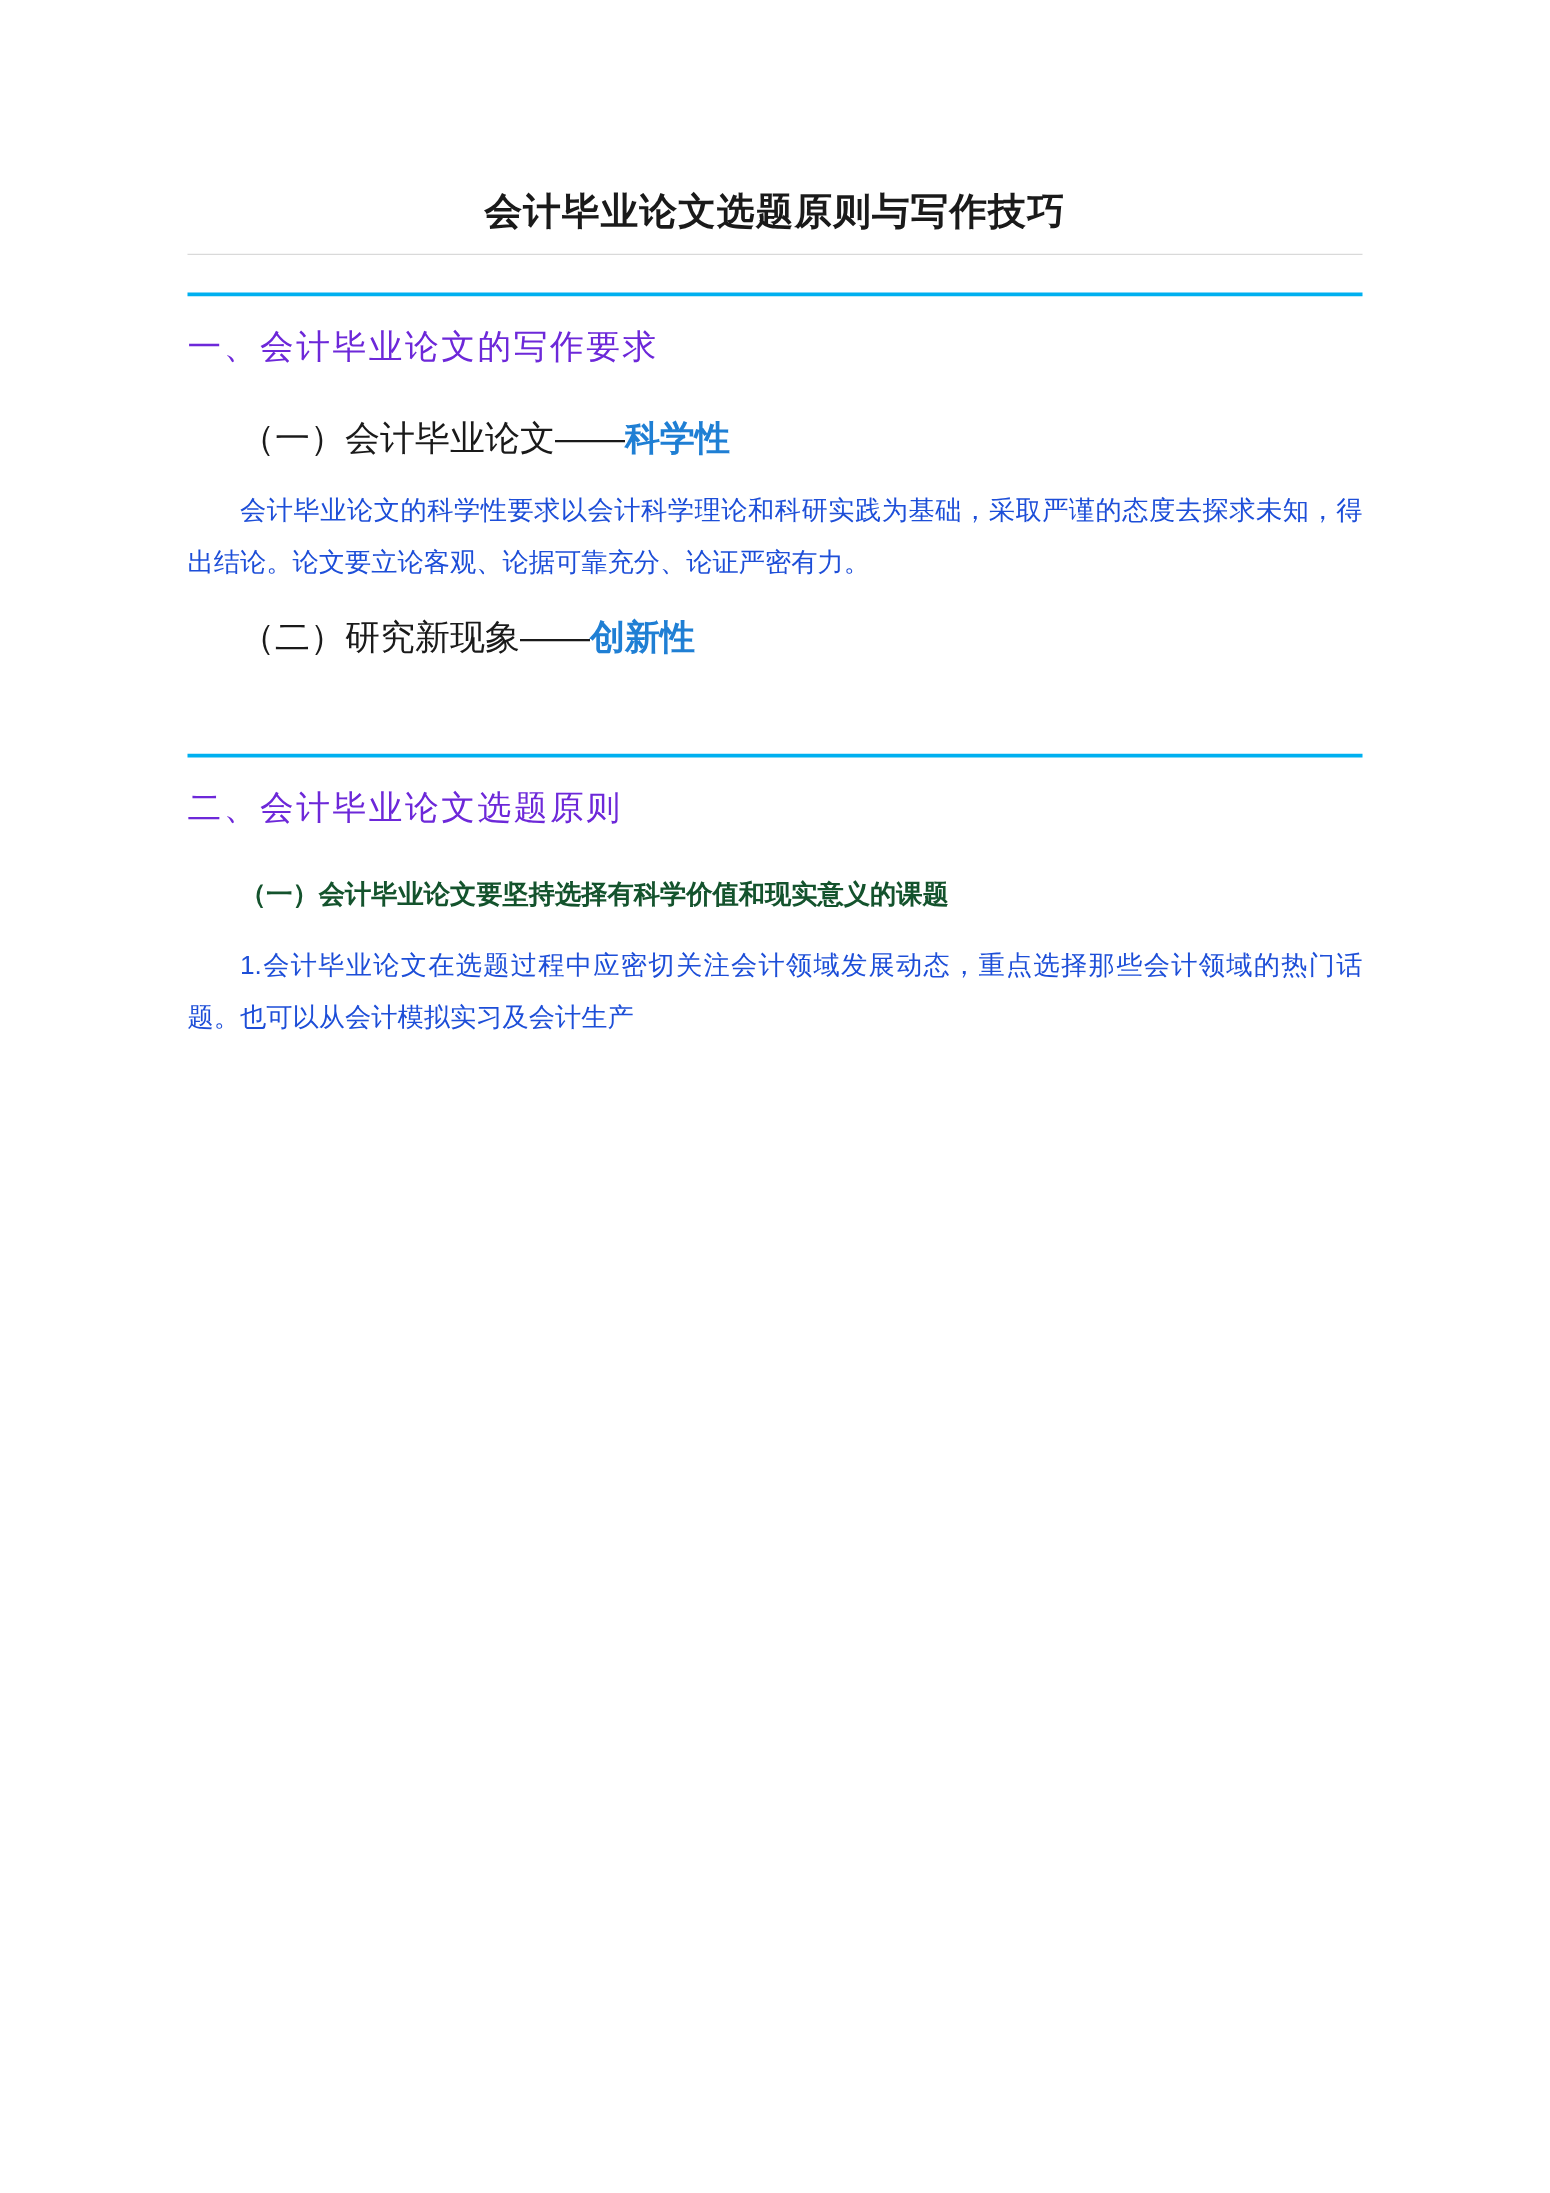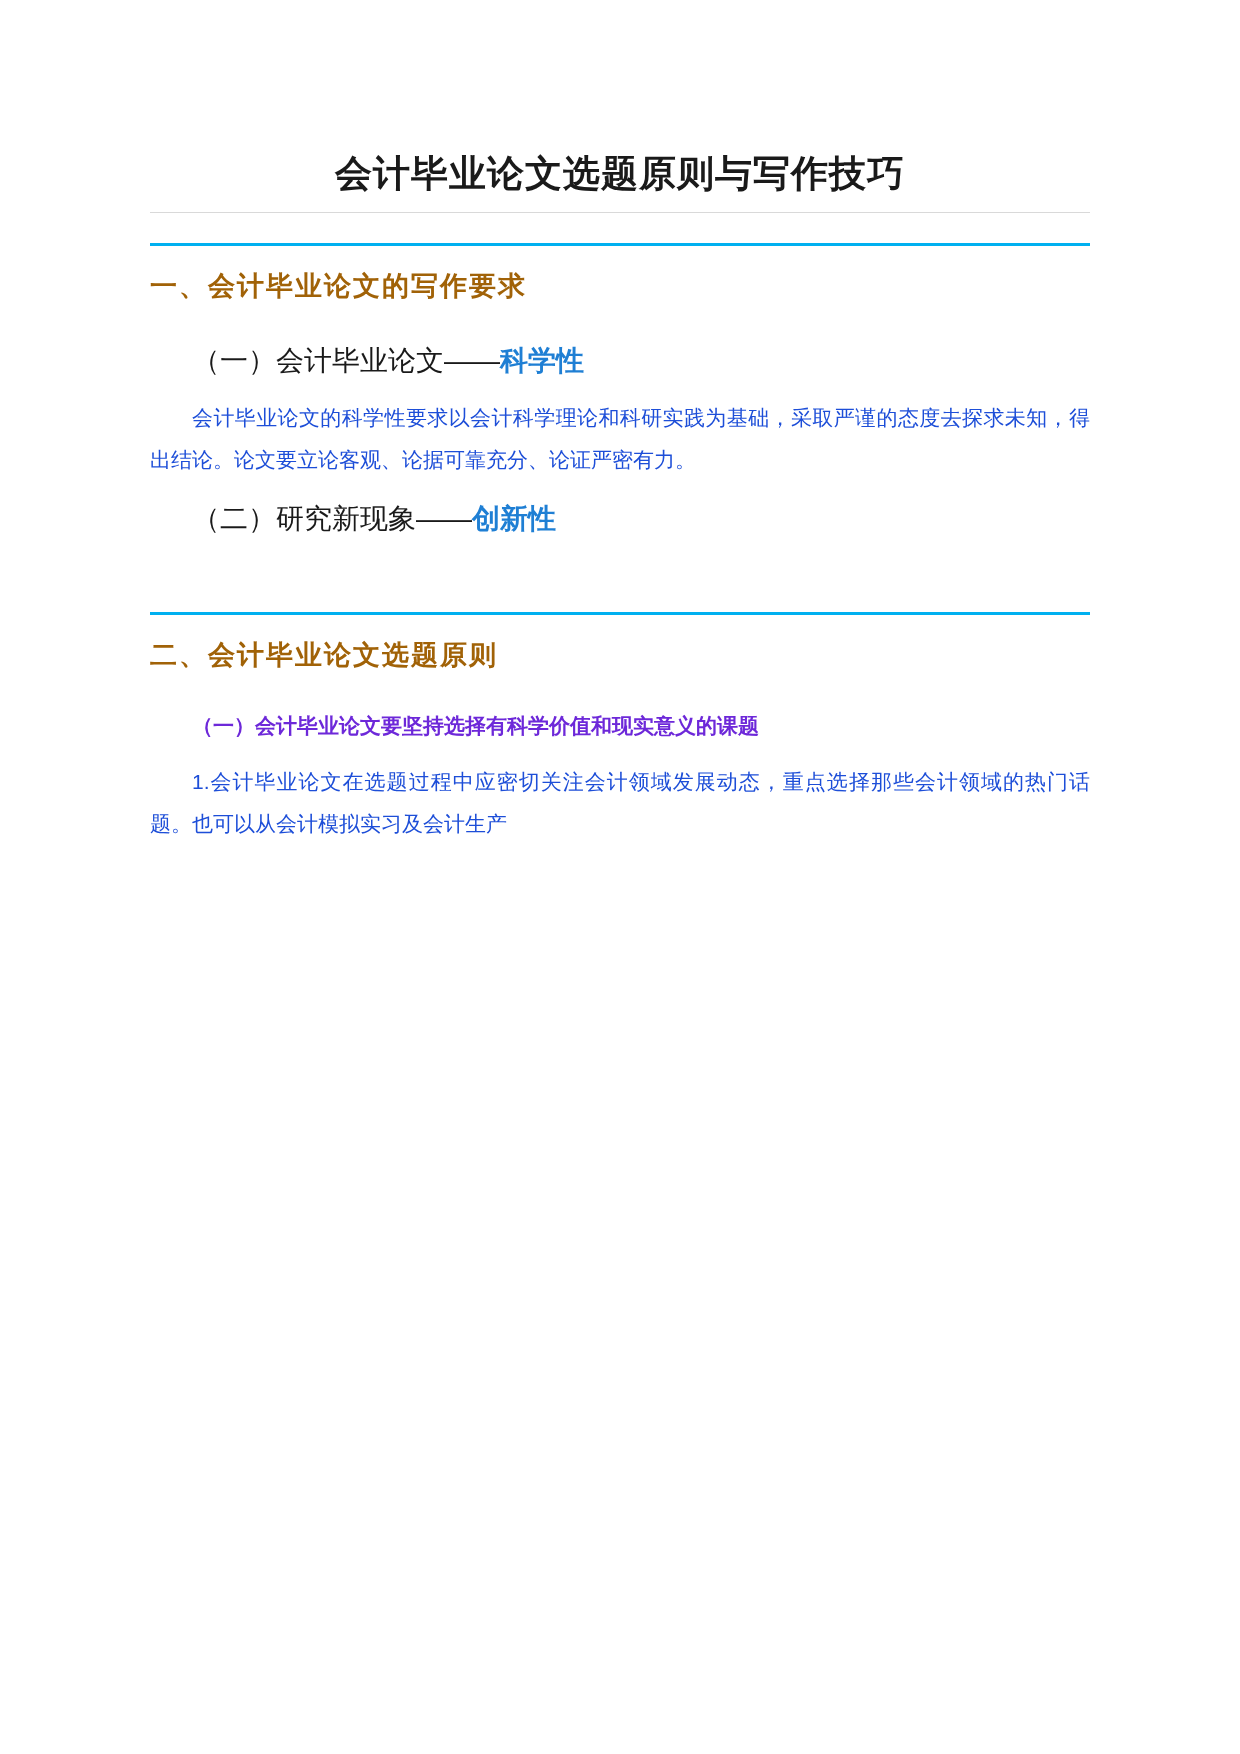--- a/index.html
+++ b/index.html
@@ -15,43 +15,43 @@
     overflow: hidden;
   }
   .page {
     box-sizing: border-box;
     width: 1240px;
     height: 1754px;
     padding: 150px 150px 0 150px;
     position: relative;
   }
   .doc-title {
-    font-size: 37px;
+    font-size: 30px;
     font-weight: bold;
     color: #1a1a1a;
     text-align: center;
     letter-spacing: 1px;
     margin: 0 0 14px 0;
     line-height: 1.3;
   }
   .title-rule {
     border-top: 1px solid #d9d9d9;
     margin: 12px 0 30px 0;
   }
   .section-rule {
     border-top: 3px solid #00b0f0;
     margin: 0 0 22px 0;
   }
   .section-rule.second {
     margin-top: 46px;
   }
   h2.section-heading {
     font-size: 27px;
-    font-weight: bold;
-    color: #a16207;
+    font-weight: normal;
+    color: #6d28d9;
     margin: 0 0 34px 0;
     letter-spacing: 2px;
     line-height: 1.35;
   }
   p.sub-heading {
     font-size: 28px;
     margin: 0 0 14px 0;
     text-indent: 42px;
     color: #1a1a1a;
     line-height: 1.6;
@@ -64,21 +64,21 @@
     font-size: 21px;
     margin: 0 0 16px 0;
     text-indent: 42px;
     line-height: 2.0;
     color: #1d4ed8;
     text-align: justify;
   }
   p.blue-bold-heading {
     font-size: 21px;
     font-weight: bold;
-    color: #6d28d9;
+    color: #14532d;
     margin: 0 0 18px 0;
     text-indent: 42px;
     line-height: 1.7;
   }
   .block-gap {
     height: 10px;
   }
 </style>
 </head>
 <body>

